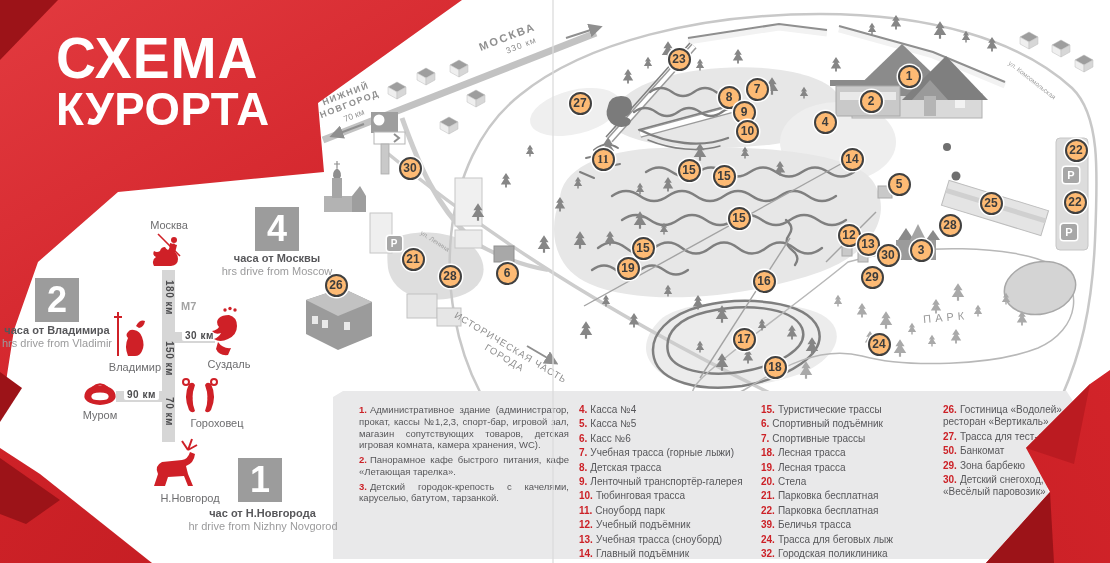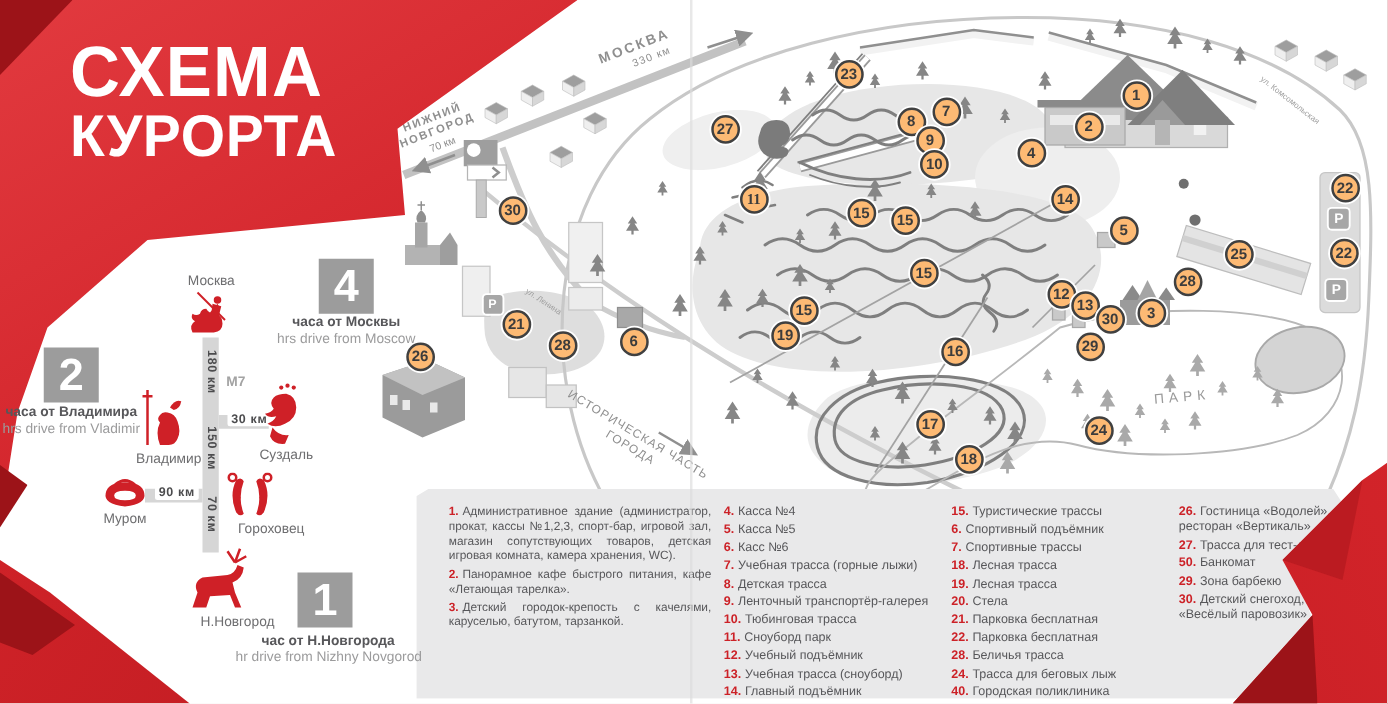--- a/index.html
+++ b/index.html
@@ -348,23 +348,23 @@
       </div>
     <div class="leg-col c3">
         <div class="leg-item"><span class="leg-num">15.</span>Туристические трассы</div>
         <div class="leg-item"><span class="leg-num">6.</span>Спортивный подъёмник</div>
         <div class="leg-item"><span class="leg-num">7.</span>Спортивные трассы</div>
         <div class="leg-item"><span class="leg-num">18.</span>Лесная трасса</div>
         <div class="leg-item"><span class="leg-num">19.</span>Лесная трасса</div>
         <div class="leg-item"><span class="leg-num">20.</span>Стела</div>
         <div class="leg-item"><span class="leg-num">21.</span>Парковка бесплатная</div>
         <div class="leg-item"><span class="leg-num">22.</span>Парковка бесплатная</div>
-        <div class="leg-item"><span class="leg-num">28.</span>Беличья трасса</div>
+        <div class="leg-item"><span class="leg-num">39.</span>Беличья трасса</div>
         <div class="leg-item"><span class="leg-num">24.</span>Трасса для беговых лыж</div>
-        <div class="leg-item"><span class="leg-num">40.</span>Городская поликлиника</div>
+        <div class="leg-item"><span class="leg-num">32.</span>Городская поликлиника</div>
       </div>
     <div class="leg-col c4">
         <div class="leg-item"><span class="leg-num">26.</span>Гостиница «Водолей», ресторан «Вертикаль»</div>
         <div class="leg-item"><span class="leg-num">27.</span>Трасса для тест-драйва</div>
         <div class="leg-item"><span class="leg-num">50.</span>Банкомат</div>
         <div class="leg-item"><span class="leg-num">29.</span>Зона барбекю</div>
         <div class="leg-item"><span class="leg-num">30.</span>Детский снегоход, «Весёлый паровозик»</div>
       </div>
   </div>
 

